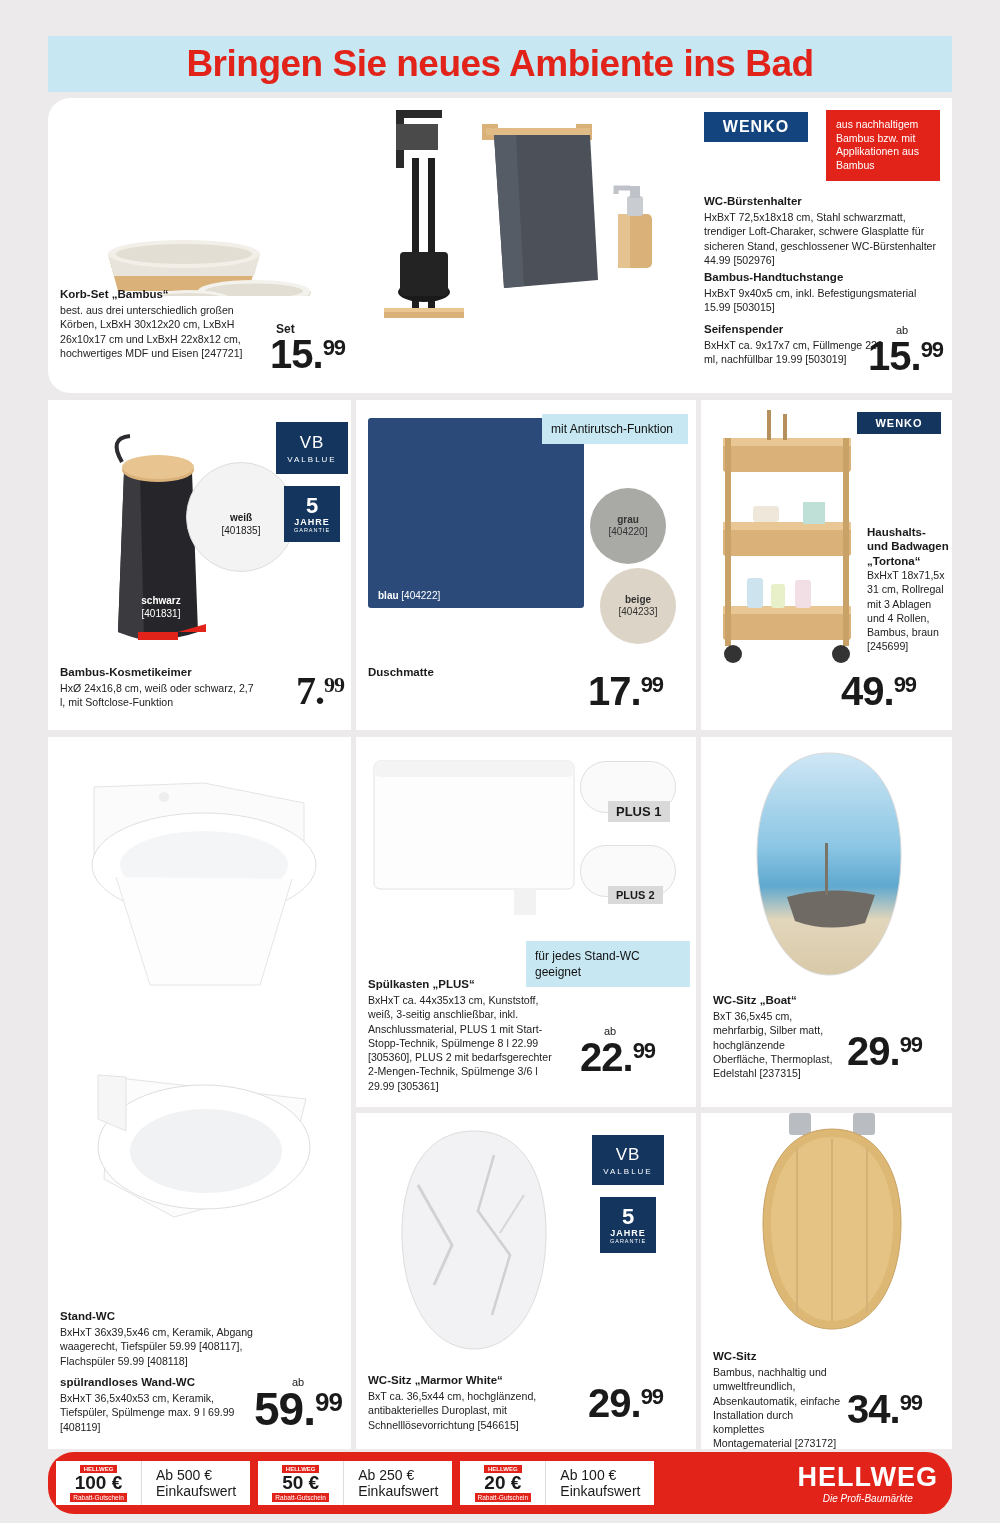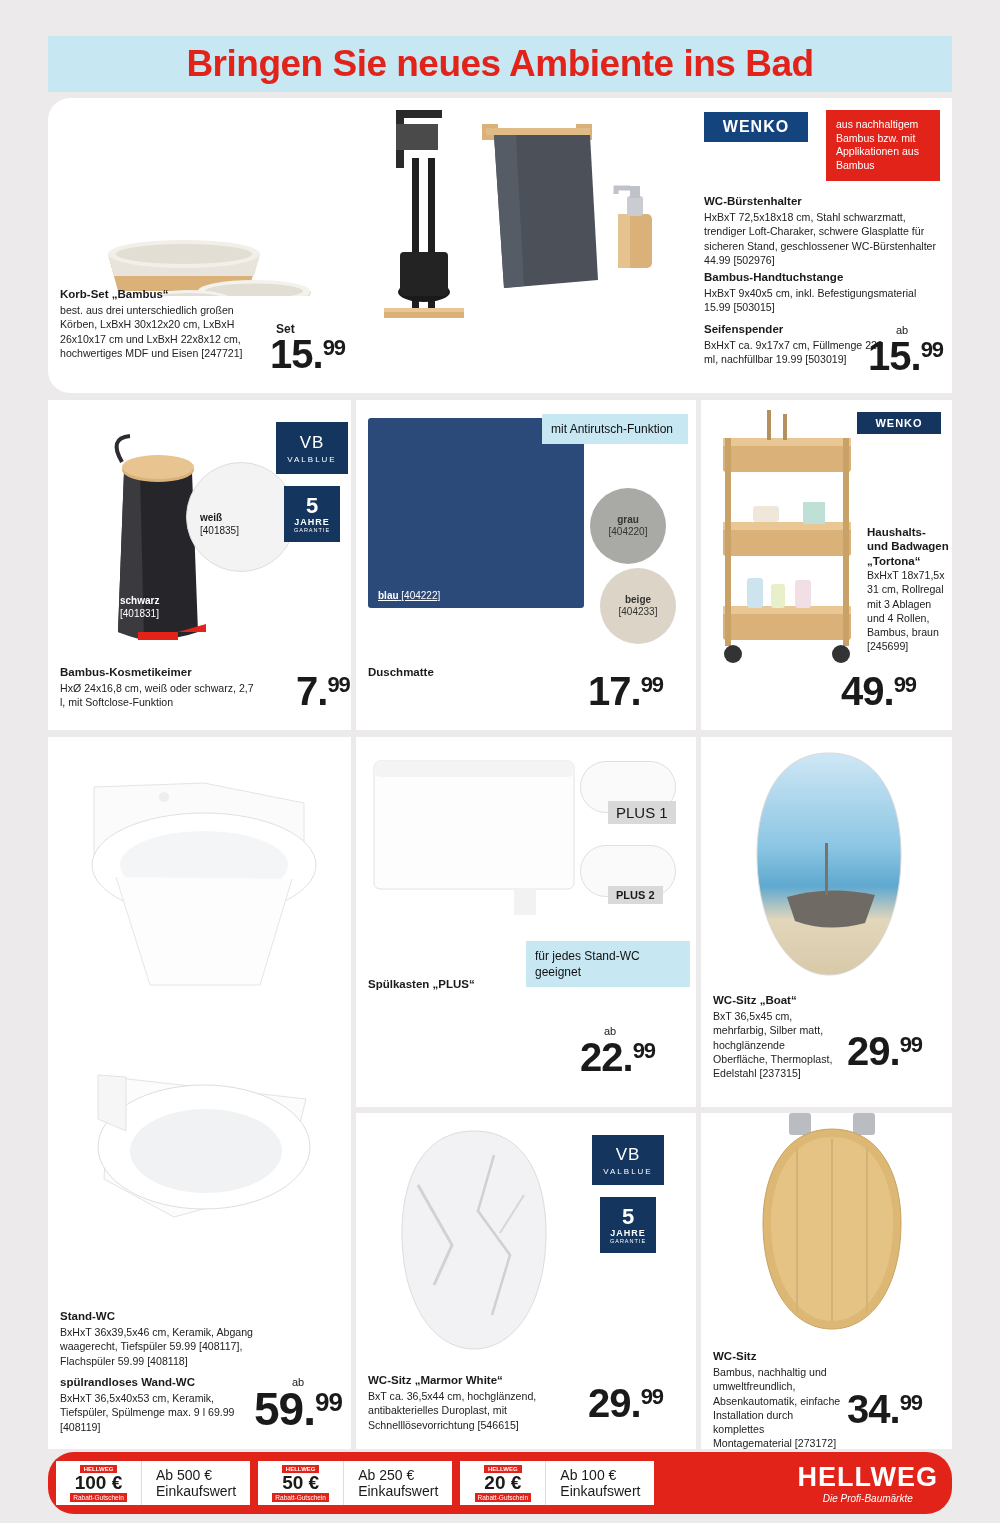--- a/index.html
+++ b/index.html
@@ -93,21 +93,21 @@
   .coupon-amt .hw { font-size:6px; background:#e2231a;color:#fff;padding:1px 4px;font-weight:bold;}
   .coupon-amt .val { font-size:19px; font-weight:bold; line-height:1; }
   .coupon-amt .sub { font-size:6.5px; background:#e2231a;color:#fff;padding:1px 3px;margin-top:1px;}
   .coupon-txt { padding:0 14px; font-size:14px; line-height:1.15; }
   .hellweg-logo {
     margin-left:auto; margin-right:14px; text-align:center; color:#fff;
   }
   .hellweg-logo .main { font-size:27px; font-weight:bold; letter-spacing:1px;}
   .hellweg-logo .sub { font-size:10px; font-style:italic; }
 
-  .tag { position:absolute; font-size:10px; text-align:left; line-height:1.25;}
+  .tag { position:absolute; font-size:10px; text-align:center; line-height:1.25;}
 </style>
 </head>
 <body>
 
 <div class="page">
 
   <div class="header">
     <div class="header-title">Bringen Sie neues Ambiente ins Bad</div>
   </div>
 
@@ -209,28 +209,28 @@
       <div class="name">VALBLUE</div>
     </div>
     <div class="garantie" style="position:absolute;left:236px;top:86px;width:56px;height:56px;">
       <div class="num">5</div>
       <div class="t1">JAHRE</div>
       <div class="t2">GARANTIE</div>
     </div>
 
     <div class="prod-name" style="position:absolute;left:12px;top:265px;">Bambus-Kosmetikeimer</div>
     <div class="prod-desc" style="position:absolute;left:12px;top:281px;width:200px;">HxØ 24x16,8 cm, weiß oder schwarz, 2,7 l, mit Softclose-Funktion</div>
-    <div class="price" style="position:absolute;left:248px;top:273px;">
+    <div class="price" style="position:absolute;left:248px;top:273px;font-family:Liberation Serif, serif;">
       <span class="big">7</span><span class="dot">.</span><span class="cents">99</span>
     </div>
   </div>
 
   <div class="card" style="left:356px; top:400px; width:340px; height:330px;">
     <div style="position:absolute;left:12px;top:18px;width:216px;height:190px;background:#2b4a7a;border-radius:3px;"></div>
-    <div class="tag" style="left:22px;top:190px;color:#fff;text-align:center;text-decoration:underline;">
+    <div class="tag" style="left:22px;top:190px;color:#fff;text-align:center;">
       <b>blau</b>
       <span>[404222]</span>
     </div>
     <div class="callout" style="position:absolute;left:186px;top:14px;width:146px;">mit Antirutsch-Funktion</div>
     <div class="swatch-circle" style="position:absolute;left:234px;top:88px;width:76px;height:76px;background:#a9a9a6;">
       <b>grau</b>
       <span>[404220]</span>
     </div>
     <div class="swatch-circle" style="position:absolute;left:244px;top:168px;width:76px;height:76px;background:#dcd4c6;">
       <b>beige</b>
@@ -297,29 +297,30 @@
 
   <div class="card" style="left:356px; top:737px; width:340px; height:370px;">
     <svg width="240" height="180" style="position:absolute;left:8px;top:14px;">
       <rect x="10" y="10" width="200" height="128" rx="6" fill="#fdfdfd" stroke="#e2e2e2"></rect>
       <rect x="10" y="10" width="200" height="16" rx="6" fill="#f4f4f4"></rect>
       <rect x="150" y="138" width="22" height="26" fill="#f2f2f2"></rect>
     </svg>
 
     <div style="position:absolute;left:224px;top:24px;width:96px;height:52px;border-radius:26px;background:#fafafa;border:1px solid #e0e0e0;"></div>
     <div style="position:absolute;left:252px;top:64px;">
-      <div style="background:#d9d9d9;font-size:15px;font-weight:normal;padding:3px 8px;display:inline-block;">PLUS 1</div>
+      <div style="background:#d9d9d9;font-size:13px;font-weight:bold;padding:3px 8px;display:inline-block;">PLUS 1</div>
     </div>
     <div style="position:absolute;left:224px;top:108px;width:96px;height:52px;border-radius:26px;background:#fafafa;border:1px solid #e0e0e0;"></div>
     <div style="position:absolute;left:252px;top:148px;">
       <div style="background:#d9d9d9;font-size:11px;font-weight:bold;padding:3px 8px;display:inline-block;">PLUS 2</div>
     </div>
     <div class="callout" style="position:absolute;left:170px;top:204px;width:164px;">für jedes Stand-WC geeignet</div>
 
     <div class="prod-name" style="position:absolute;left:12px;top:240px;">Spülkasten „PLUS“</div>
+    <div class="prod-desc" style="position:absolute;left:12px;top:256px;width:196px;">BxHxT ca. 44x35x13 cm, Kunststoff, weiß, 3-seitig anschließbar, inkl. Anschlussmaterial, PLUS 1 mit Start-Stopp-Technik, Spülmenge 8 l 22.99 [305360], PLUS 2 mit bedarfsgerechter 2-Mengen-Technik, Spülmenge 3/6 l 29.99 [305361]</div>
     <div class="ab" style="position:absolute;left:248px;top:288px;">ab</div>
     <div class="price" style="position:absolute;left:224px;top:302px;">
       <span class="big">22</span><span class="dot">.</span><span class="cents">99</span>
     </div>
   </div>
 
   <div class="card" style="left:701px; top:737px; width:251px; height:370px;">
     <svg width="200" height="240" style="position:absolute;left:28px;top:10px;">
       <defs>
         <linearGradient id="seaGrad" x1="0" y1="0" x2="0" y2="1">

